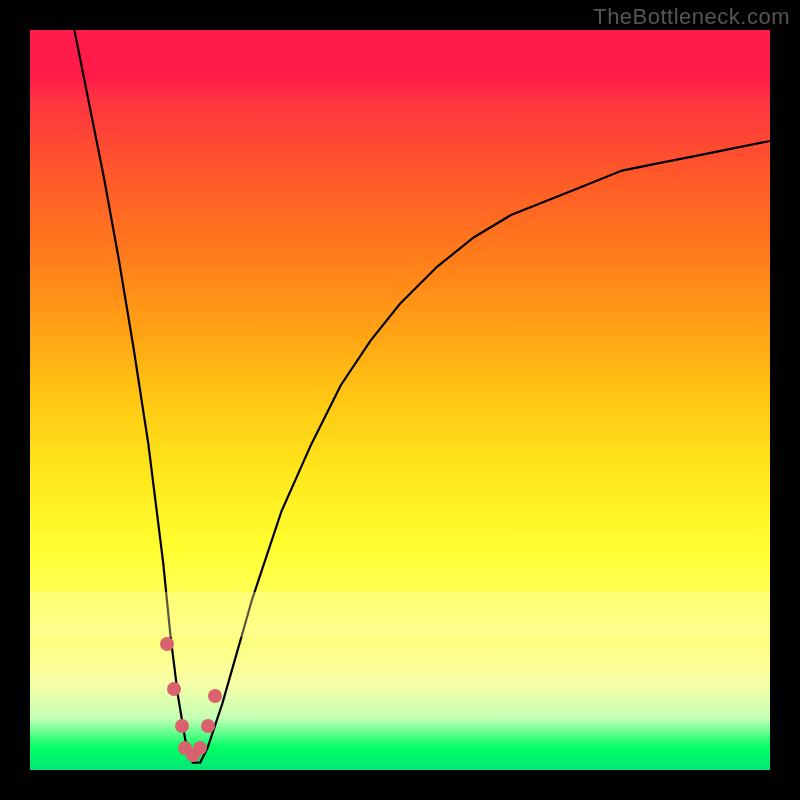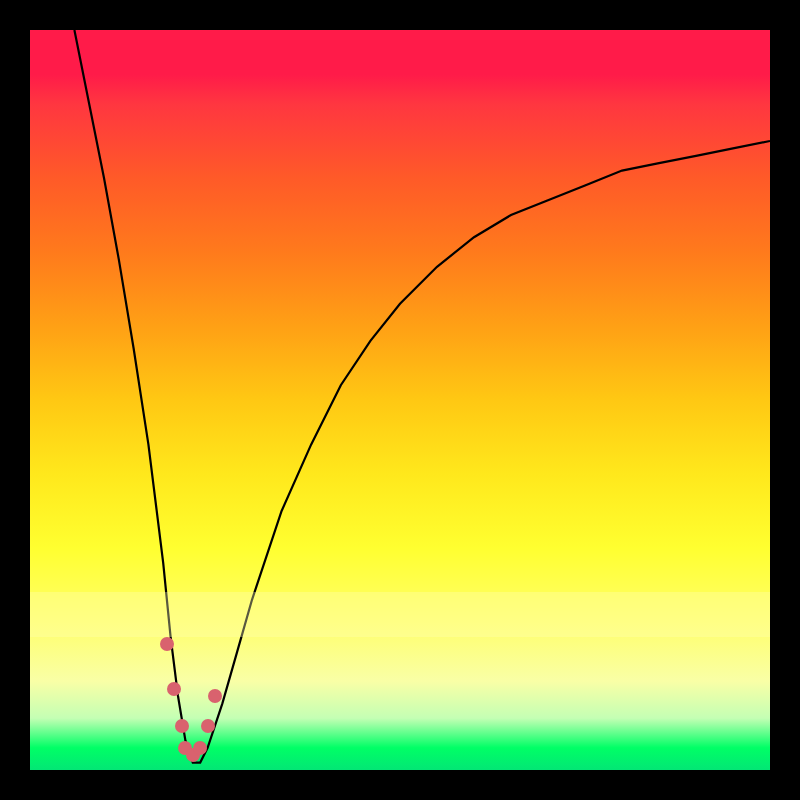--- a/index.html
+++ b/index.html
@@ -13,20 +13,21 @@
         }
   .curve{position:absolute;left:0;top:0;width:740px;height:740px;pointer-events:none}
   .band{position:absolute;left:30px;width:740px;background:rgba(255,255,180,0.35)}
   .watermark{position:absolute;top:4px;right:10px;color:#555;font-size:22px;font-weight:400;letter-spacing:0.5px}
   .marker{position:absolute;width:14px;height:14px;border-radius:50%;background:#d9626e;transform:translate(-50%,-50%)}
 </style>
 </head>
 <body>
 
 <div class="stage">
+  <div class="watermark">TheBottleneck.com</div>
   <div class="plot">
     <svg class="curve" viewBox="0 0 740 740" preserveAspectRatio="none">
       <path id="curvePath" d="M44.4 0.0 L59.2 74.0 L74.0 148.0 L88.8 229.4 L103.6 318.2 L118.4 414.4 L133.2 532.8 L140.6 606.8 L148.0 666.0 L155.4 710.4 L162.8 732.6 L170.2 732.6 L177.6 717.8 L192.4 673.4 L207.2 621.6 L222.0 569.8 L251.6 481.0 L281.2 414.4 L310.8 355.2 L340.4 310.8 L370.0 273.8 L407.0 236.8 L444.0 207.2 L481.0 185.0 L518.0 170.2 L555.0 155.4 L592.0 140.6 L629.0 133.2 L666.0 125.8 L703.0 118.4 L740.0 111.0" fill="none" stroke="#000" stroke-width="2.2"></path>
     </svg>
   <div class="marker" style="left: 136.9px; top: 614.2px;"></div>
       <div class="marker" style="left: 144.3px; top: 658.6px;"></div>
       <div class="marker" style="left: 151.7px; top: 695.6px;"></div>
       <div class="marker" style="left: 155.4px; top: 717.8px;"></div>
       <div class="marker" style="left: 162.8px; top: 725.2px;"></div>
       <div class="marker" style="left: 170.2px; top: 717.8px;"></div>

